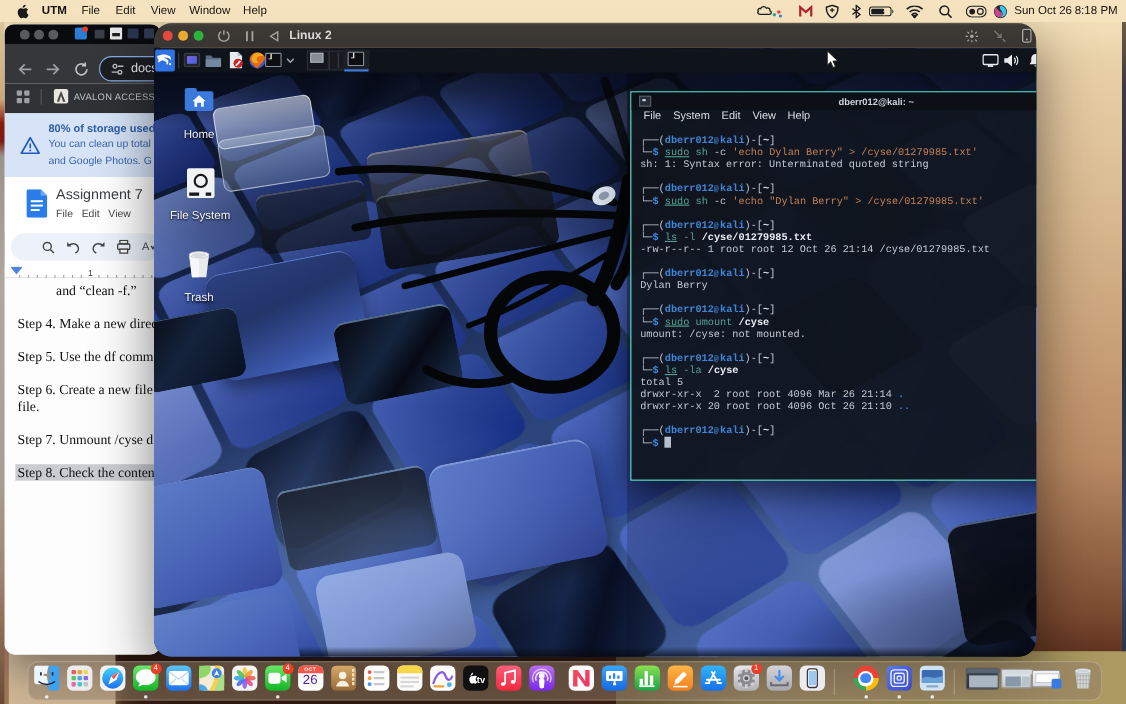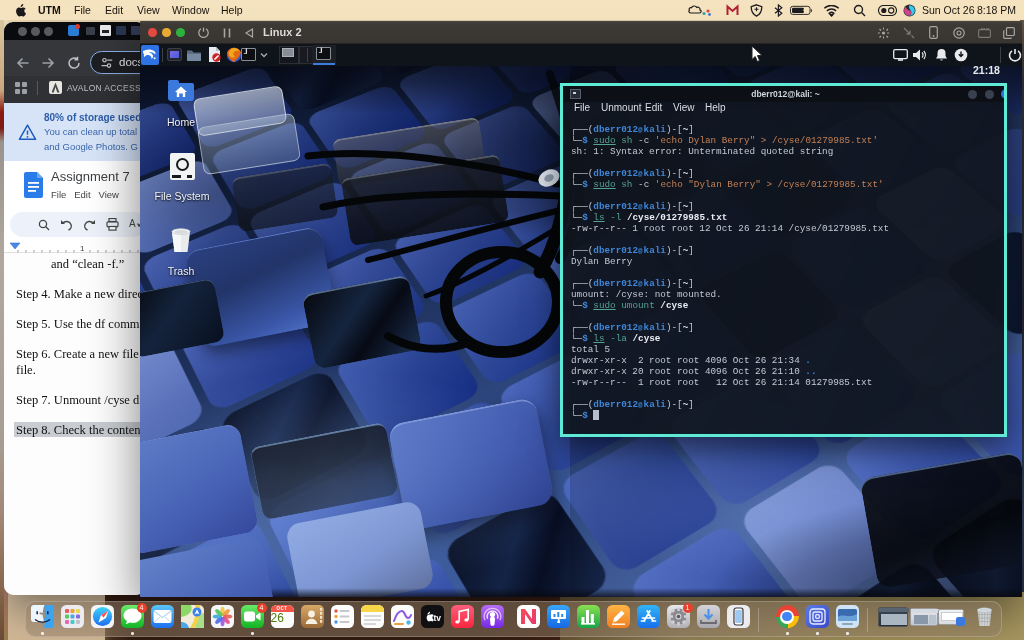--- a/index.html
+++ b/index.html
@@ -45,43 +45,43 @@
     background:#1d1e22; border:1.5px solid #8ab0e8; }
   #bookmarks { position:absolute; left:0; top:54px; width:142px; height:27px; background:#2f3135; }
   #notif { position:absolute; left:0; top:81px; width:142px; height:58px; background:#d7e4f8; }
   #dochead { position:absolute; left:0; top:139px; width:142px; height:50px; background:#ffffff; }
   #doctools { position:absolute; left:6px; top:190px; width:136px; height:25px; background:#edf2fa; border-radius:13px; }
   #ruler { position:absolute; left:0; top:220px; width:142px; height:11px; background:#fff; border-bottom:1px solid #e0e0e0;}
   #docpage { position:absolute; left:0; top:231px; width:142px; height:347px; background:#fdfdfd; }
   .dtext { position:absolute; font-family:"Liberation Serif", serif; font-size:12.5px; color:#111; white-space:nowrap; }
 
   
-  #utm { position:absolute; left:140px; top:21px; width:882px; height:576px;
-    border-radius:1px; overflow:hidden; box-shadow:0 18px 50px rgba(0,0,0,0.5); }
+  #utm { position:absolute; left:140px; top:21px; width:802px; height:576px;
+    border-radius:16px; overflow:hidden; box-shadow:0 18px 50px rgba(0,0,0,0.5); }
   #utmbar { position:absolute; left:0; top:0; width:882px; height:23px;
     background:linear-gradient(180deg,#4a4541 0,#3d3935 3px,#383431 23px);
     border-bottom:1px solid #252220; }
   #utmbar .t { position:absolute; top:5px; color:#b5b2af; font-size:11px; }
 
   
   #vm { position:absolute; left:0; top:23px; width:882px; height:553px; overflow:hidden; background:#0c1424; }
   #vmscene { position:absolute; left:0; top:0; width:882px; height:553px; overflow:hidden; }
   #cubewrap { position:absolute; left:-900px; top:-120px; width:2800px; height:1400px;
     background:linear-gradient(180deg,#0a1220 0%,#1a2a4a 18%,#41619e 38%,#7e9cd8 56%,#a9c2f0 72%,#c4d8fa 100%);
     transform-origin:50% 0%;
     transform: perspective(1500px) rotateX(55deg) rotateZ(-33deg);
   }
   .cube { position:absolute; border-radius:12px; }
 
   
   #kpanel { position:absolute; left:0; top:23px; width:882px; height:22px; background:#0f131a; }
 
   
-  #term { position:absolute; left:420px; top:39px; width:447px; height:354px;
-    background:rgba(16,21,30,0.93); border:3px solid #5eead4; overflow:hidden; box-shadow:0 10px 28px rgba(0,0,0,0.55); }
+  #term { position:absolute; left:433px; top:39px; width:447px; height:354px;
+    background:rgba(16,21,30,0.93); border:1px solid #5eead4; overflow:hidden; box-shadow:0 10px 28px rgba(0,0,0,0.55); }
   #termbar { position:absolute; left:0; top:0; width:445px; height:16px; background:#0c1016; }
   #termmenu { position:absolute; left:0; top:16px; width:445px; height:19px; color:#d9dee5; font-size:10px; }
   #termbody { position:absolute; left:8px; top:38px; width:430px; height:310px;
     font-family:"Liberation Mono", monospace; font-size:9.3px; line-height:11px; }
   #termbody div { height:11px; line-height:11px; white-space:pre; overflow:visible; }
   .at { display:inline-block; width:5.6px; font-size:7.5px; vertical-align:0.5px; }
   .cB { color:#3f86d8; font-weight:bold; }       
   .cF { color:#c3cad3; }                          
   .cW { color:#c3cad3; }                          
   .cG { color:#54a392; }                          
@@ -434,50 +434,49 @@
             <div class="abs" style="left:7px;top:3px;width:11px;height:10px;background:#262c36;border:1px solid #555e6a">
                 <div class="abs" style="left:1.5px;top:1.5px;width:3px;height:2px;background:#cdd3da"></div>
               </div>
             <span class="abs" style="left:0;right:0;top:2.5px;text-align:center;color:#ced4db;font-size:8.5px;font-weight:bold">dberr012@kali: ~</span>
             <div class="abs" style="left:405px;top:3.5px;width:9px;height:9px;border-radius:50%;background:#39414e"></div>
             <div class="abs" style="left:422px;top:3.5px;width:9px;height:9px;border-radius:50%;background:#39414e"></div>
             <div class="abs" style="left:438px;top:3px;width:10px;height:10px;border-radius:50%;background:#2e72dd;color:#fff;font-size:8px;text-align:center;line-height:9px">×</div>
           </div>
           <div id="termmenu">
             <span class="abs" style="left:11px">File</span>
-            <span class="abs" style="left:38px">Unmount</span>
+            <span class="abs" style="left:38px">System</span>
             <span class="abs" style="left:82px">Edit</span>
             <span class="abs" style="left:110px">View</span>
             <span class="abs" style="left:142px">Help</span>
           </div>
           <div id="termbody">
 <div><span class="cF">┌──(</span><span class="cB">dberr012<span class="at">@</span>kali</span><span class="cF">)-[</span><span class="cP">~</span><span class="cF">]</span></div>
 <div><span class="cF">└─</span><span class="cB">$</span> <span class="cGu">sudo</span> <span class="cG">sh</span> <span class="cW">-c</span> <span class="cO">'echo Dylan Berry" &gt; /cyse/01279985.txt'</span></div>
 <div><span class="cW">sh: 1: Syntax error: Unterminated quoted string</span></div>
 <div>&nbsp;</div>
 <div><span class="cF">┌──(</span><span class="cB">dberr012<span class="at">@</span>kali</span><span class="cF">)-[</span><span class="cP">~</span><span class="cF">]</span></div>
 <div><span class="cF">└─</span><span class="cB">$</span> <span class="cGu">sudo</span> <span class="cG">sh</span> <span class="cW">-c</span> <span class="cO">'echo "Dylan Berry" &gt; /cyse/01279985.txt'</span></div>
 <div>&nbsp;</div>
 <div><span class="cF">┌──(</span><span class="cB">dberr012<span class="at">@</span>kali</span><span class="cF">)-[</span><span class="cP">~</span><span class="cF">]</span></div>
 <div><span class="cF">└─</span><span class="cB">$</span> <span class="cGu">ls</span> <span class="cG">-l</span> <span class="cP">/cyse/01279985.txt</span></div>
 <div><span class="cW">-rw-r--r-- 1 root root 12 Oct 26 21:14 /cyse/01279985.txt</span></div>
 <div>&nbsp;</div>
 <div><span class="cF">┌──(</span><span class="cB">dberr012<span class="at">@</span>kali</span><span class="cF">)-[</span><span class="cP">~</span><span class="cF">]</span></div>
 <div><span class="cW">Dylan Berry</span></div>
 <div>&nbsp;</div>
 <div><span class="cF">┌──(</span><span class="cB">dberr012<span class="at">@</span>kali</span><span class="cF">)-[</span><span class="cP">~</span><span class="cF">]</span></div>
+<div><span class="cF">└─</span><span class="cB">$</span> <span class="cGu">sudo</span> <span class="cG">umount</span> <span class="cP">/cyse</span></div>
 <div><span class="cW">umount: /cyse: not mounted.</span></div>
-<div><span class="cF">└─</span><span class="cB">$</span> <span class="cGu">sudo</span> <span class="cG">umount</span> <span class="cP">/cyse</span></div>
 <div>&nbsp;</div>
 <div><span class="cF">┌──(</span><span class="cB">dberr012<span class="at">@</span>kali</span><span class="cF">)-[</span><span class="cP">~</span><span class="cF">]</span></div>
 <div><span class="cF">└─</span><span class="cB">$</span> <span class="cGu">ls</span> <span class="cG">-la</span> <span class="cP">/cyse</span></div>
 <div><span class="cW">total 5</span></div>
-<div><span class="cW">drwxr-xr-x  2 root root 4096 Oct 26 21:34 </span><span class="cB">.</span></div>
+<div><span class="cW">drwxr-xr-x  2 root root 4096 Mar 26 21:14 </span><span class="cB">.</span></div>
 <div><span class="cW">drwxr-xr-x 20 root root 4096 Oct 26 21:10 </span><span class="cB">..</span></div>
-<div><span class="cW">-rw-r--r--  1 root root   12 Oct 26 21:14 01279985.txt</span></div>
 <div>&nbsp;</div>
 <div><span class="cF">┌──(</span><span class="cB">dberr012<span class="at">@</span>kali</span><span class="cF">)-[</span><span class="cP">~</span><span class="cF">]</span></div>
 <div><span class="cF">└─</span><span class="cB">$</span> <span style="display:inline-block;width:6px;height:10px;background:#b7bfca;vertical-align:-2px"></span></div>
 </div>
           <div class="abs" style="left:443px;top:322px;width:3px;height:23px;background:#aab2bc;border-radius:1px"></div>
         </div>
       </div>
     </div>
     <div id="kpanel">
 
@@ -673,21 +672,21 @@
           <ellipse cx="11.5" cy="6.3" rx="2.1" ry="4.6" fill="#3aa8e0" opacity="0.9" transform="rotate(270 11.5 11.5)"></ellipse>
           <ellipse cx="11.5" cy="6.3" rx="2.1" ry="4.6" fill="#52c262" opacity="0.9" transform="rotate(315 11.5 11.5)"></ellipse>
         </svg></div>
     <div class="dicon" style="left:214.5px;background:linear-gradient(180deg,#68e866,#12b425);"><svg width="23" height="23" viewBox="0 0 23 23">
           <rect x="3" y="6.5" width="11" height="10" rx="2.5" fill="#fff"></rect>
           <path d="M15 10.5 19.5 7.5v8L15 12.5z" fill="#fff"></path>
         </svg></div>
     <div class="dicon" style="left:244.5px;background:#fbfbfd;">
         <div class="abs" style="left:0;top:0;width:23px;height:7px;background:#f35549;border-radius:5.5px 5.5px 0 0"></div>
         <span class="abs" style="left:0;top:0.5px;width:23px;text-align:center;color:#fff;font-size:4.5px;font-weight:bold;letter-spacing:0.5px">OCT</span>
-        <span class="abs" style="left:0;top:6px;width:23px;text-align:left;color:#4d7c0f;font-size:12px;font-weight:300">26</span>
+        <span class="abs" style="left:0;top:6px;width:23px;text-align:center;color:#4c1d95;font-size:12px;font-weight:300">26</span>
       </div>
     <div class="dicon" style="left:274.5px;"><svg width="23" height="23" viewBox="0 0 23 23">
           <rect width="23" height="23" rx="5" fill="url(#cb)"></rect>
           <defs>
             <linearGradient id="cb" x1="0" y1="0" x2="0" y2="1">
               <stop offset="0" stop-color="#d8a868"></stop>
               <stop offset="1" stop-color="#9a6a38"></stop>
             </linearGradient>
           </defs>
           <rect x="19" y="3" width="2.2" height="2.8" fill="#f0e0c8"></rect>

